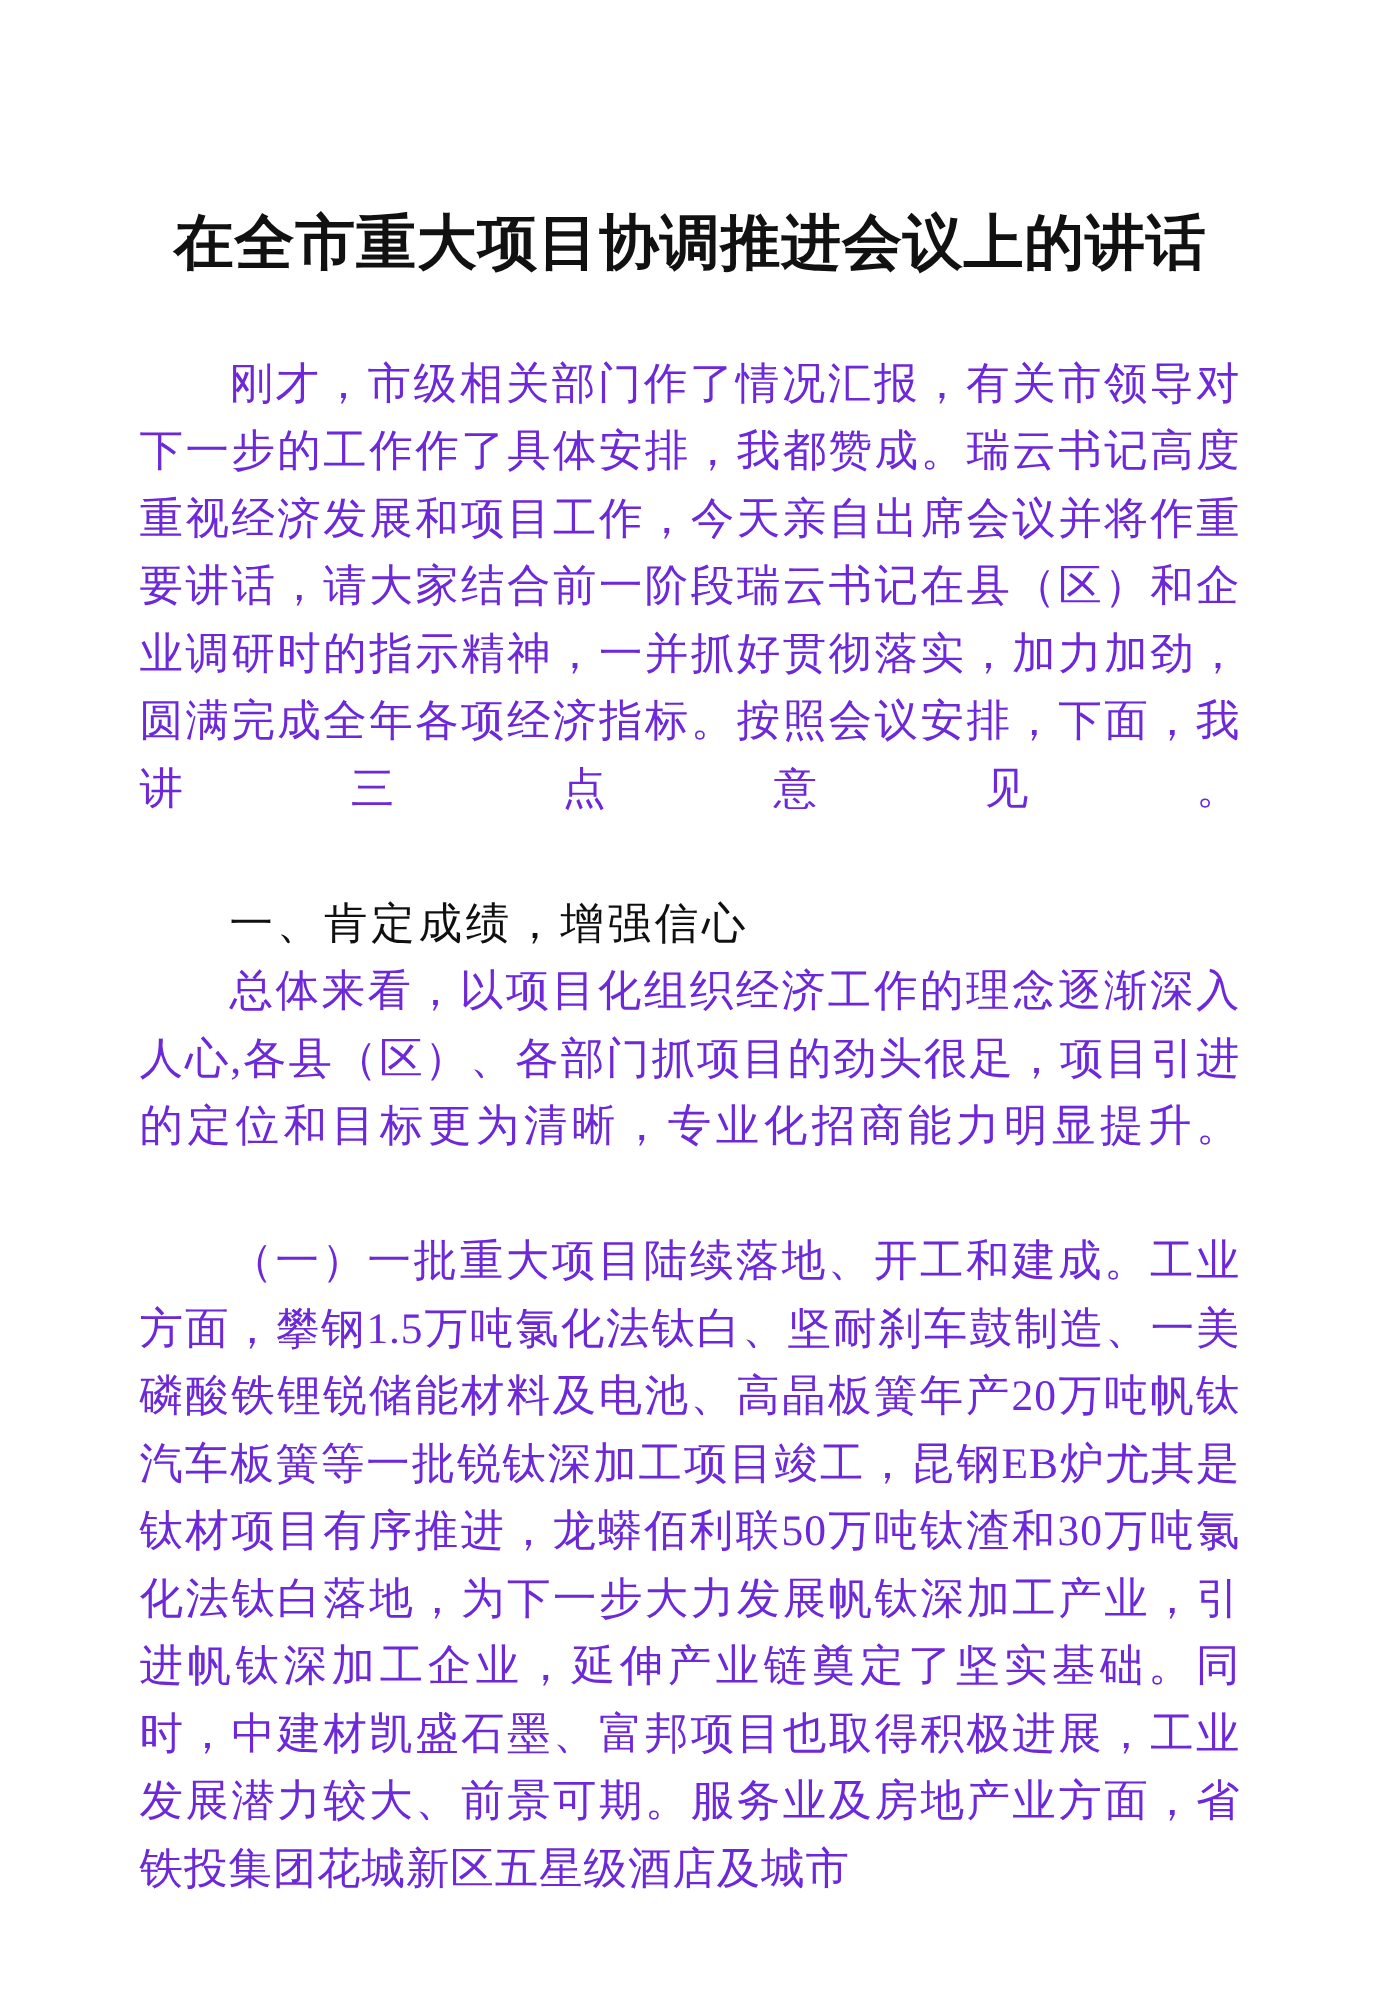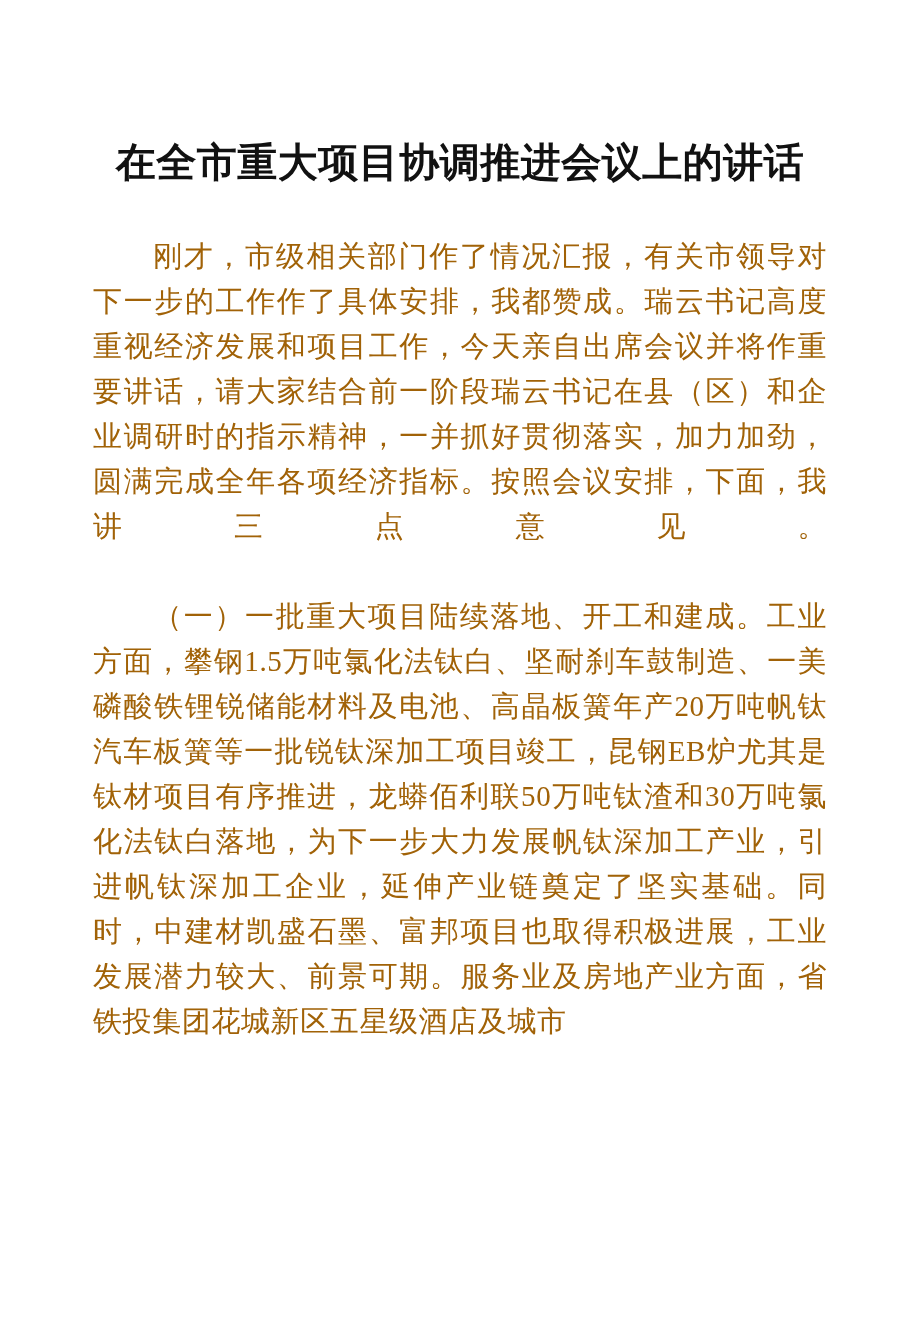--- a/index.html
+++ b/index.html
@@ -61,21 +61,21 @@
   
   .body-block {
     margin-top: 46px;
   }
 
   p.para {
     margin: 0;
     font-family: "Liberation Serif", "DejaVu Serif", serif;
     font-size: 29px;
     line-height: 45px;
-    color: #a16207;
+    color: #6d28d9;
     text-align: justify;
     text-justify: inter-ideograph;
     letter-spacing: 0.6px;
     word-break: break-all;
   }
 
   p.para.indent {
     text-indent: 60px;
   }
 
@@ -105,19 +105,21 @@
 <div class="page">
   <div class="content">
 
     <h1 class="doc-title">在全市重大项目协调推进会议上的讲话</h1>
 
 
     <div class="body-block">
 
       <p class="para indent">刚才，市级相关部门作了情况汇报，有关市领导对下一步的工作作了具体安排，我都赞成。瑞云书记高度重视经济发展和项目工作，今天亲自出席会议并将作重要讲话，请大家结合前一阶段瑞云书记在县（区）和企业调研时的指示精神，一并抓好贯彻落实，加力加劲，圆满完成全年各项经济指标。按照会议安排，下面，我讲三点意见。</p>
 
+      <p class="section-heading">一、肯定成绩，增强信心</p>
 
+      <p class="para indent">总体来看，以项目化组织经济工作的理念逐渐深入人心,各县（区）、各部门抓项目的劲头很足，项目引进的定位和目标更为清晰，专业化招商能力明显提升。</p>
 
       <p class="para indent nostretch">（一）一批重大项目陆续落地、开工和建成。工业方面，攀钢1.5万吨氯化法钛白、坚耐刹车鼓制造、一美磷酸铁锂锐储能材料及电池、高晶板簧年产20万吨帆钛汽车板簧等一批锐钛深加工项目竣工，昆钢EB炉尤其是钛材项目有序推进，龙蟒佰利联50万吨钛渣和30万吨氯化法钛白落地，为下一步大力发展帆钛深加工产业，引进帆钛深加工企业，延伸产业链奠定了坚实基础。同时，中建材凯盛石墨、富邦项目也取得积极进展，工业发展潜力较大、前景可期。服务业及房地产业方面，省铁投集团花城新区五星级酒店及城市</p>
 
     </div>
   </div>
 </div>
 
 </body></html>

